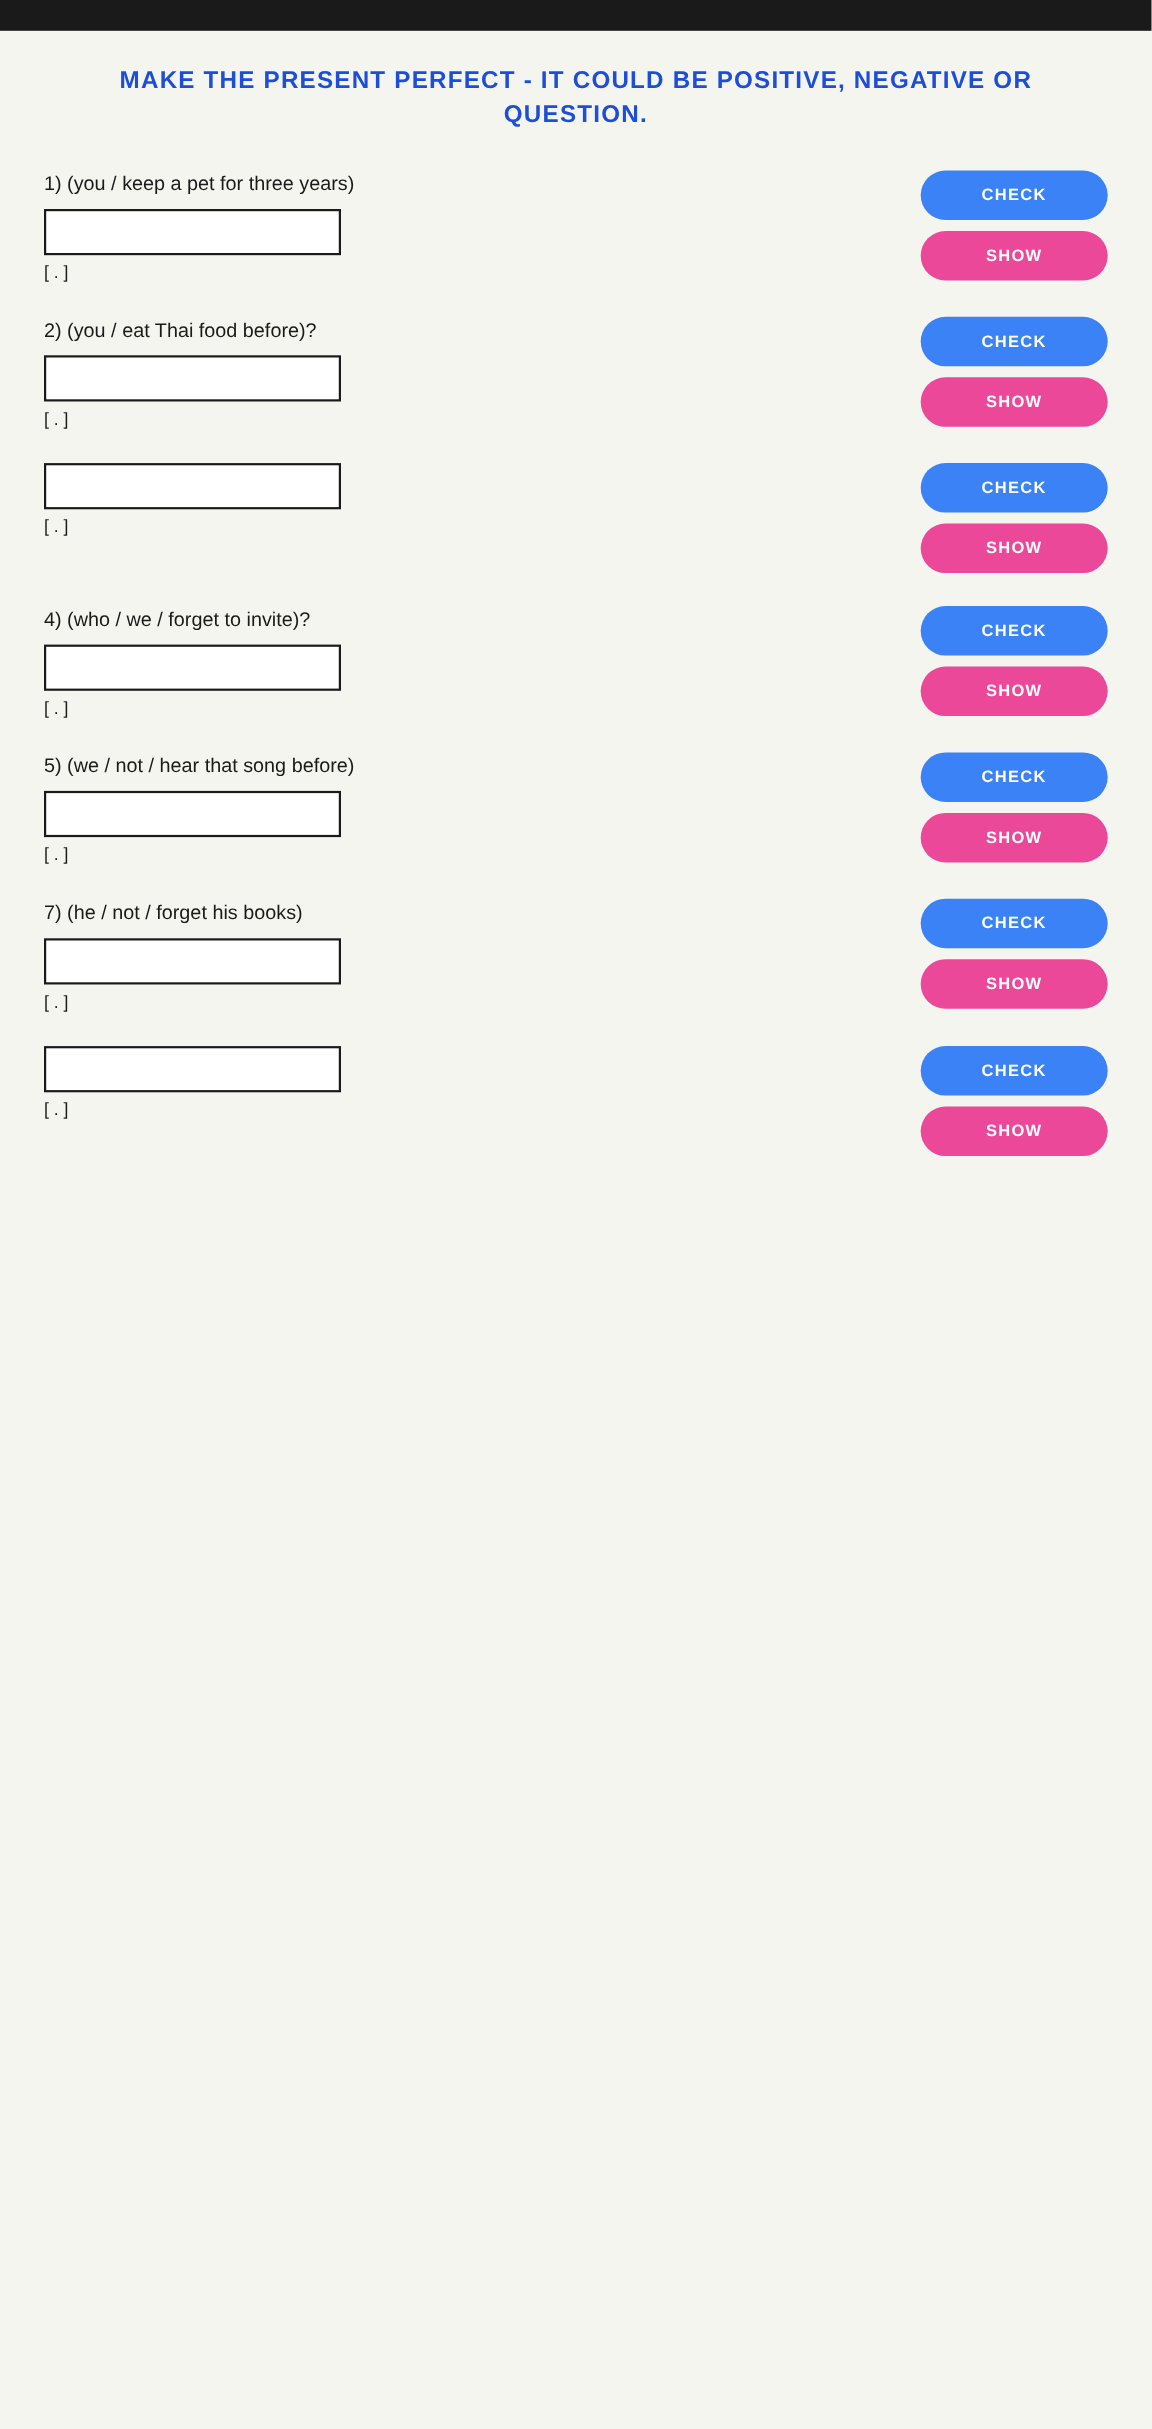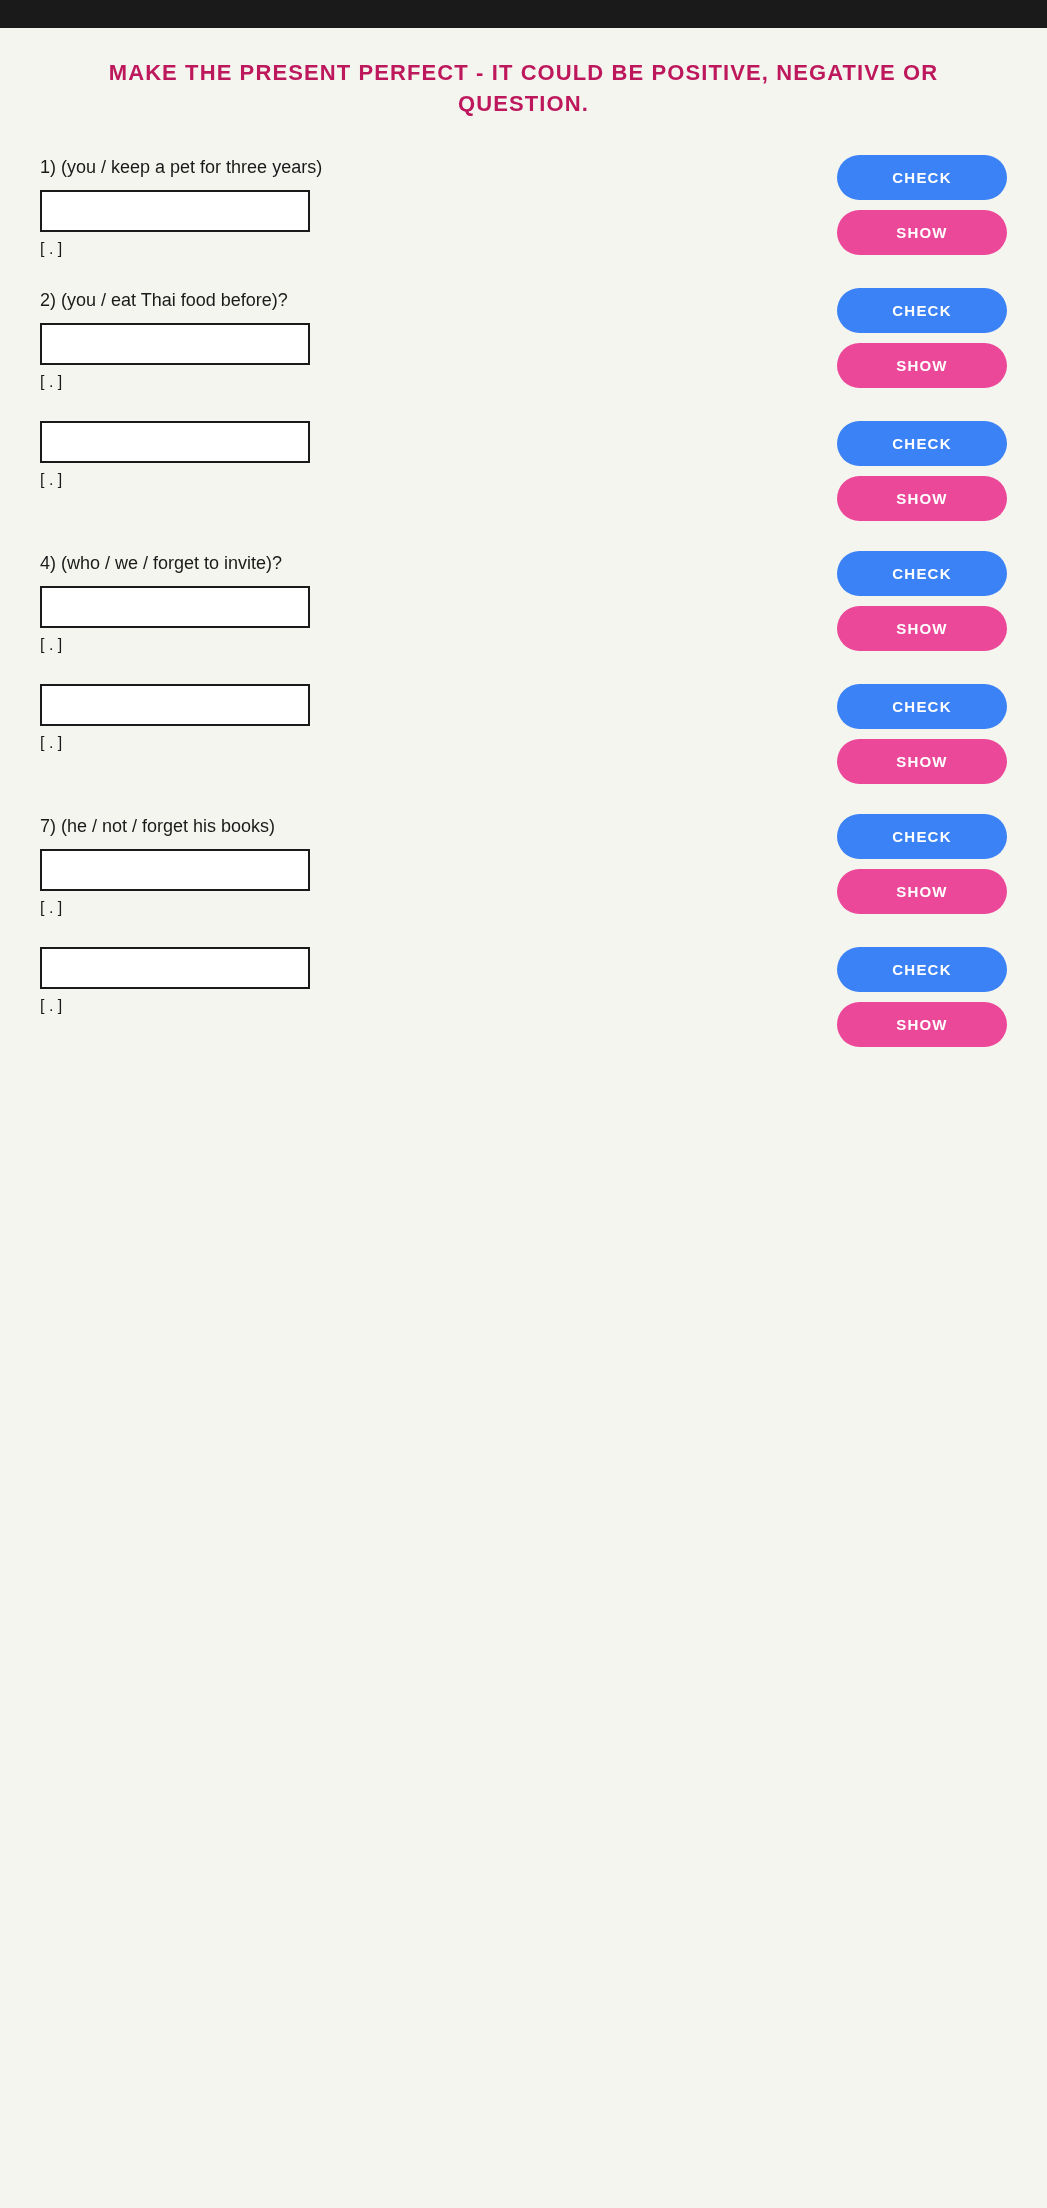--- a/index.html
+++ b/index.html
@@ -25,21 +25,21 @@
     .main-content {
       padding: 30px 40px 40px 40px;
     }
 
     .page-title {
       text-align: center;
       font-size: 22px;
       font-weight: bold;
       letter-spacing: 0.05em;
       text-transform: uppercase;
-      color: #be185d;
+      color: #1d4ed8;
       margin-bottom: 35px;
       line-height: 1.4;
       font-family: Arial, sans-serif;
     }
 
     .exercise-item {
       margin-bottom: 30px;
     }
 
     .question-row {
@@ -177,20 +177,21 @@
       <div class="button-group">
         <button class="btn-check">CHECK</button>
         <button class="btn-show">SHOW</button>
       </div>
     </div>
   </div>
 
   <div class="exercise-item">
     <div class="question-row">
       <div class="question-left">
+        <div class="question-text">5) (we / not / hear that song before)</div>
         <input class="answer-input" type="text" style="">
         <div class="hint-text">[ . ]</div>
       </div>
       <div class="button-group">
         <button class="btn-check">CHECK</button>
         <button class="btn-show">SHOW</button>
       </div>
     </div>
   </div>
 

